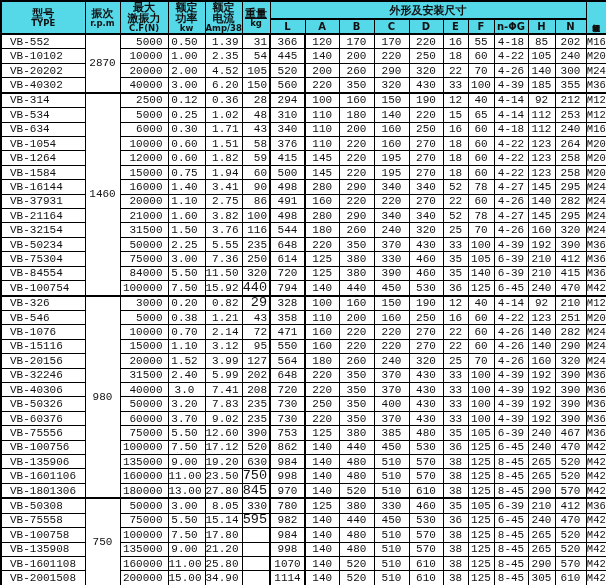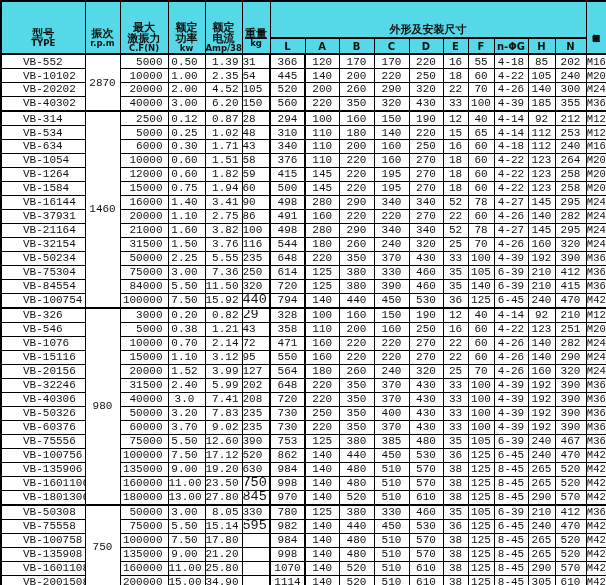--- a/index.html
+++ b/index.html
@@ -17,36 +17,36 @@
     padding: 0;
   }
   thead th {
     background: var(--header-bg, #55d8e8);
     font-family: "DejaVu Sans", "Liberation Sans", sans-serif;
     font-weight: bold; text-align: center; vertical-align: middle;
     border-bottom: 2px solid #000;
   }
   thead tr.top-row { height: 17px; }
   thead tr.dims-row { height: 14px; }
-  .zh { font-size: 11px; line-height: 11px; white-space: pre-line; margin-top: 20px; }
+  .zh { font-size: 11px; line-height: 11px; white-space: pre-line; }
   .zh.underline { text-decoration: underline; }
   .unit { font-size: 8.5px; line-height: 9px; font-weight: bold; }
   .dims-row th { font-size: 10px; }
   .h-bolt .vtext {
     writing-mode: vertical-rl; text-orientation: upright;
     font-size: 7.5px; line-height: 19px; margin: 0 auto; letter-spacing: 0;
   }
   tbody td { font-size: 11px; line-height: 12px; vertical-align: middle; }
   tbody tr.group-first td { border-top: 2px solid #000; }
-  .c-model  { text-align: left;  padding-left: 21px; }
+  .c-model  { text-align: left;  padding-left: 8px; }
   .c-rpm    { text-align: center; }
   .c-force  { text-align: right; padding-right: 5px; }
   .c-power  { text-align: center; padding-right: 4px; }
   .c-current{ text-align: right; padding-right: 3px; }
-  .c-weight { text-align: left; padding-right: 2px; border-radius: 7px; }
+  .c-weight { text-align: right; padding-right: 2px; }
   .c-weight.big { font-size: 13.5px; }
   .c-dim    { text-align: center; }
   .c-dim.d0 { border-left: 2px solid #000; border-right: 2px solid #000; margin-top: 28px; }
   .c-bolt   { text-align: center; font-size: 10.5px; border-radius: 6px; }
 </style>
 </head>
 <body>
 
 <table>
   <colgroup>
@@ -189,21 +189,21 @@
         <td class="c-dim d7">4-39</td>
         <td class="c-dim d8">185</td>
         <td class="c-dim d9">355</td>
         <td class="c-bolt">M36</td>
       </tr>
       <tr class="group-first">
         <td class="c-model">VB-314</td>
         <td class="c-rpm" rowspan="14">1460</td>
         <td class="c-force">2500</td>
         <td class="c-power">0.12</td>
-        <td class="c-current">0.87</td>
+        <td class="c-current">0.36</td>
         <td class="c-weight">28</td>
         <td class="c-dim d0">294</td>
         <td class="c-dim d1">100</td>
         <td class="c-dim d2">160</td>
         <td class="c-dim d3">150</td>
         <td class="c-dim d4">190</td>
         <td class="c-dim d5">12</td>
         <td class="c-dim d6">40</td>
         <td class="c-dim d7">4-14</td>
         <td class="c-dim d8">92</td>

